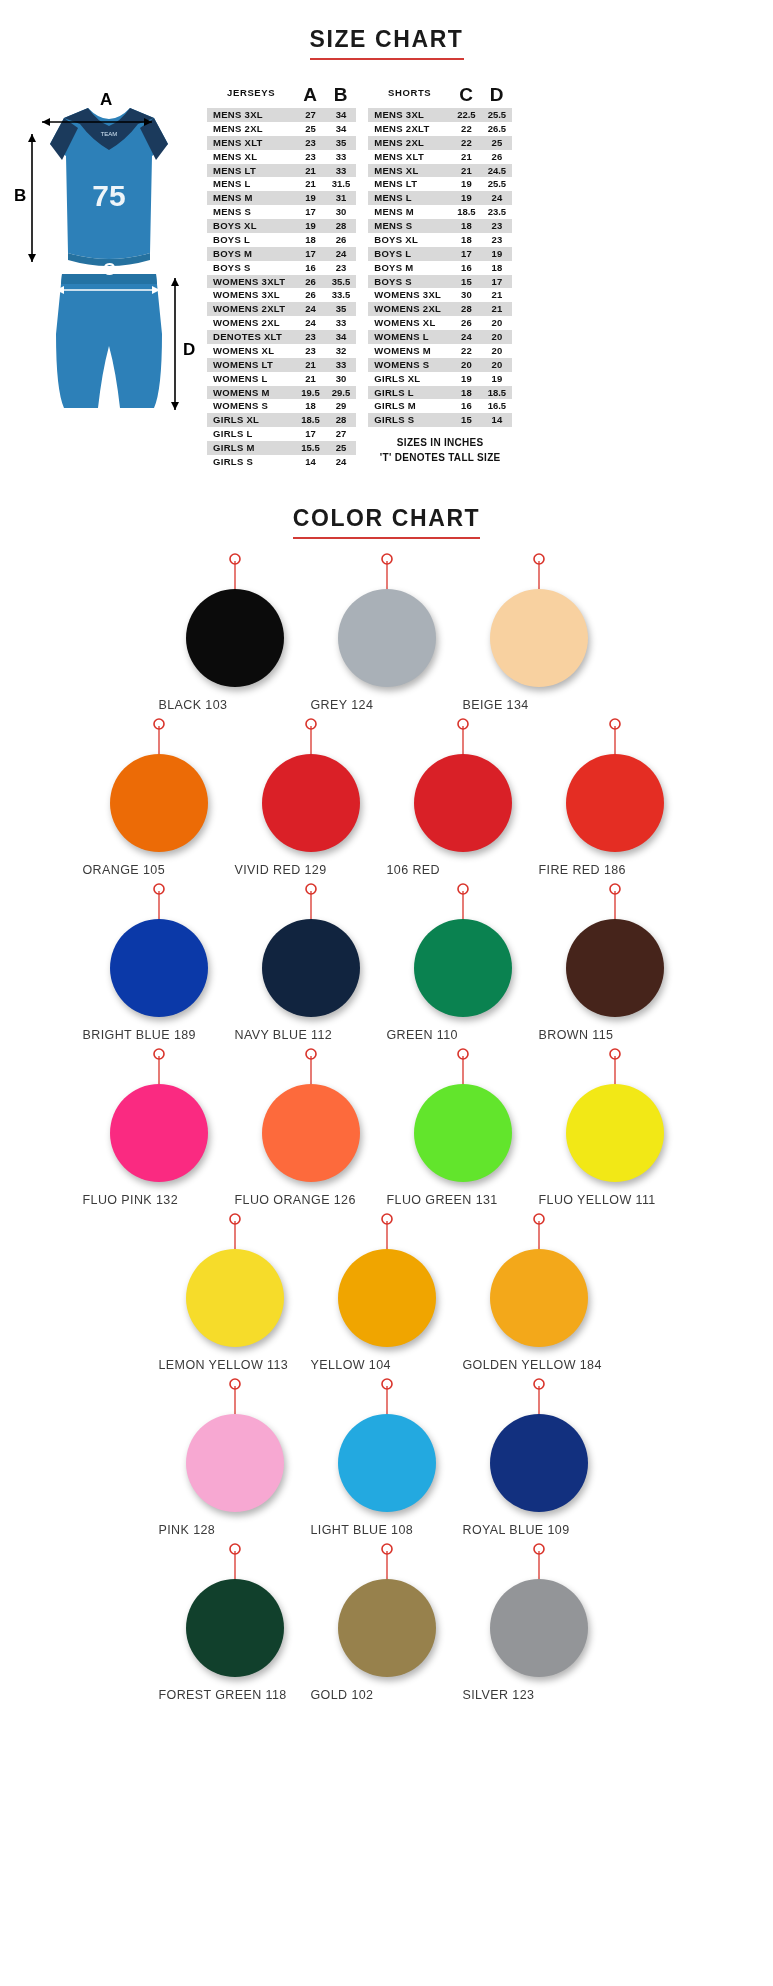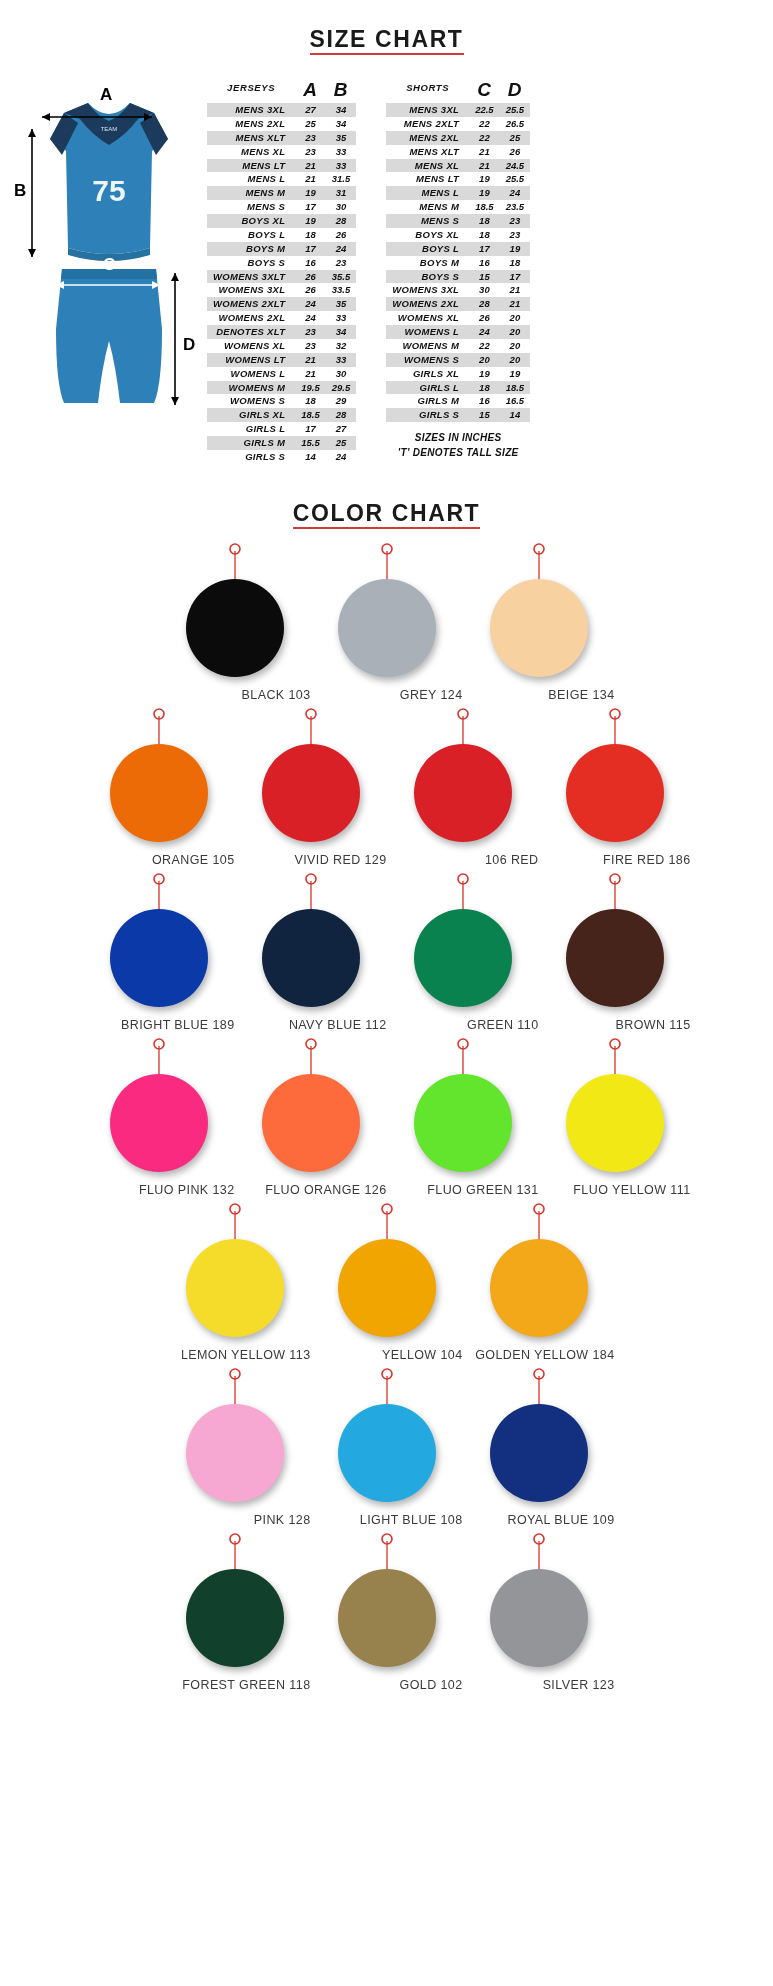--- a/index.html
+++ b/index.html
@@ -12,32 +12,33 @@
   .page { width: 773px; position: relative; background:#fff; }
 
   
   .title-wrap { text-align: center; padding-top: 26px; }
   .title {
     display: inline-block;
     font-size: 23px;
     font-weight: bold;
     letter-spacing: 1.6px;
     color: #1a1a1a;
+    padding-bottom: 5px;
     border-bottom: 2px solid #d23b36;
   }
   .title-color-wrap { text-align:center; padding-top: 36px; }
 
   
   .size-area {
     display: flex;
     align-items: flex-start;
     padding: 18px 12px 0 12px;
   }
   .uniform-col { width: 195px; flex: 0 0 195px; position: relative; height: 360px; }
-  .tables-col { flex: 1 1 auto; display: flex; gap: 30px; padding-top: 6px; font-style: italic; }
+  .tables-col { flex: 1 1 auto; display: flex; gap: 12px; padding-top: 6px; }
 
   table.size {
     border-collapse: collapse;
     font-size: 9.5px;
     font-weight: bold;
     color: #111;
   }
   table.size th {
     font-size: 9.5px;
     letter-spacing: .6px;
@@ -49,21 +50,21 @@
     font-size: 19px;
     font-weight: bold;
     padding-bottom: 2px;
   }
   table.size td {
     padding: 1px 6px;
     text-align: center;
     white-space: nowrap;
     line-height: 1.25;
   }
-  table.size td.lbl { text-align: right; padding-right: 10px; letter-spacing: .3px; }
+  table.size td.lbl { text-align: left; padding-right: 10px; letter-spacing: .3px; }
   table.size tr.alt td { background: #d9d9d9; }
 
   .note {
     margin-top: 9px;
     font-size: 10px;
     font-weight: bold;
     text-align: center;
     line-height: 1.45;
     letter-spacing: .3px;
     color: #111;
@@ -74,21 +75,21 @@
 
   
   .color-area { padding: 14px 10px 26px 10px; }
   .color-row {
     display: flex;
     justify-content: center;
     margin-bottom: 6px;
   }
   .swatch-cell {
     width: 152px;
-    text-align: right;
+    text-align: left;
     position: relative;
   }
   .pin {
     height: 36px;
     position: relative;
   }
   .pin svg { display:block; margin: 0 auto; }
   .circle-wrap { position: relative; height: 100px; }
   .circle {
     width: 98px; height: 98px;

